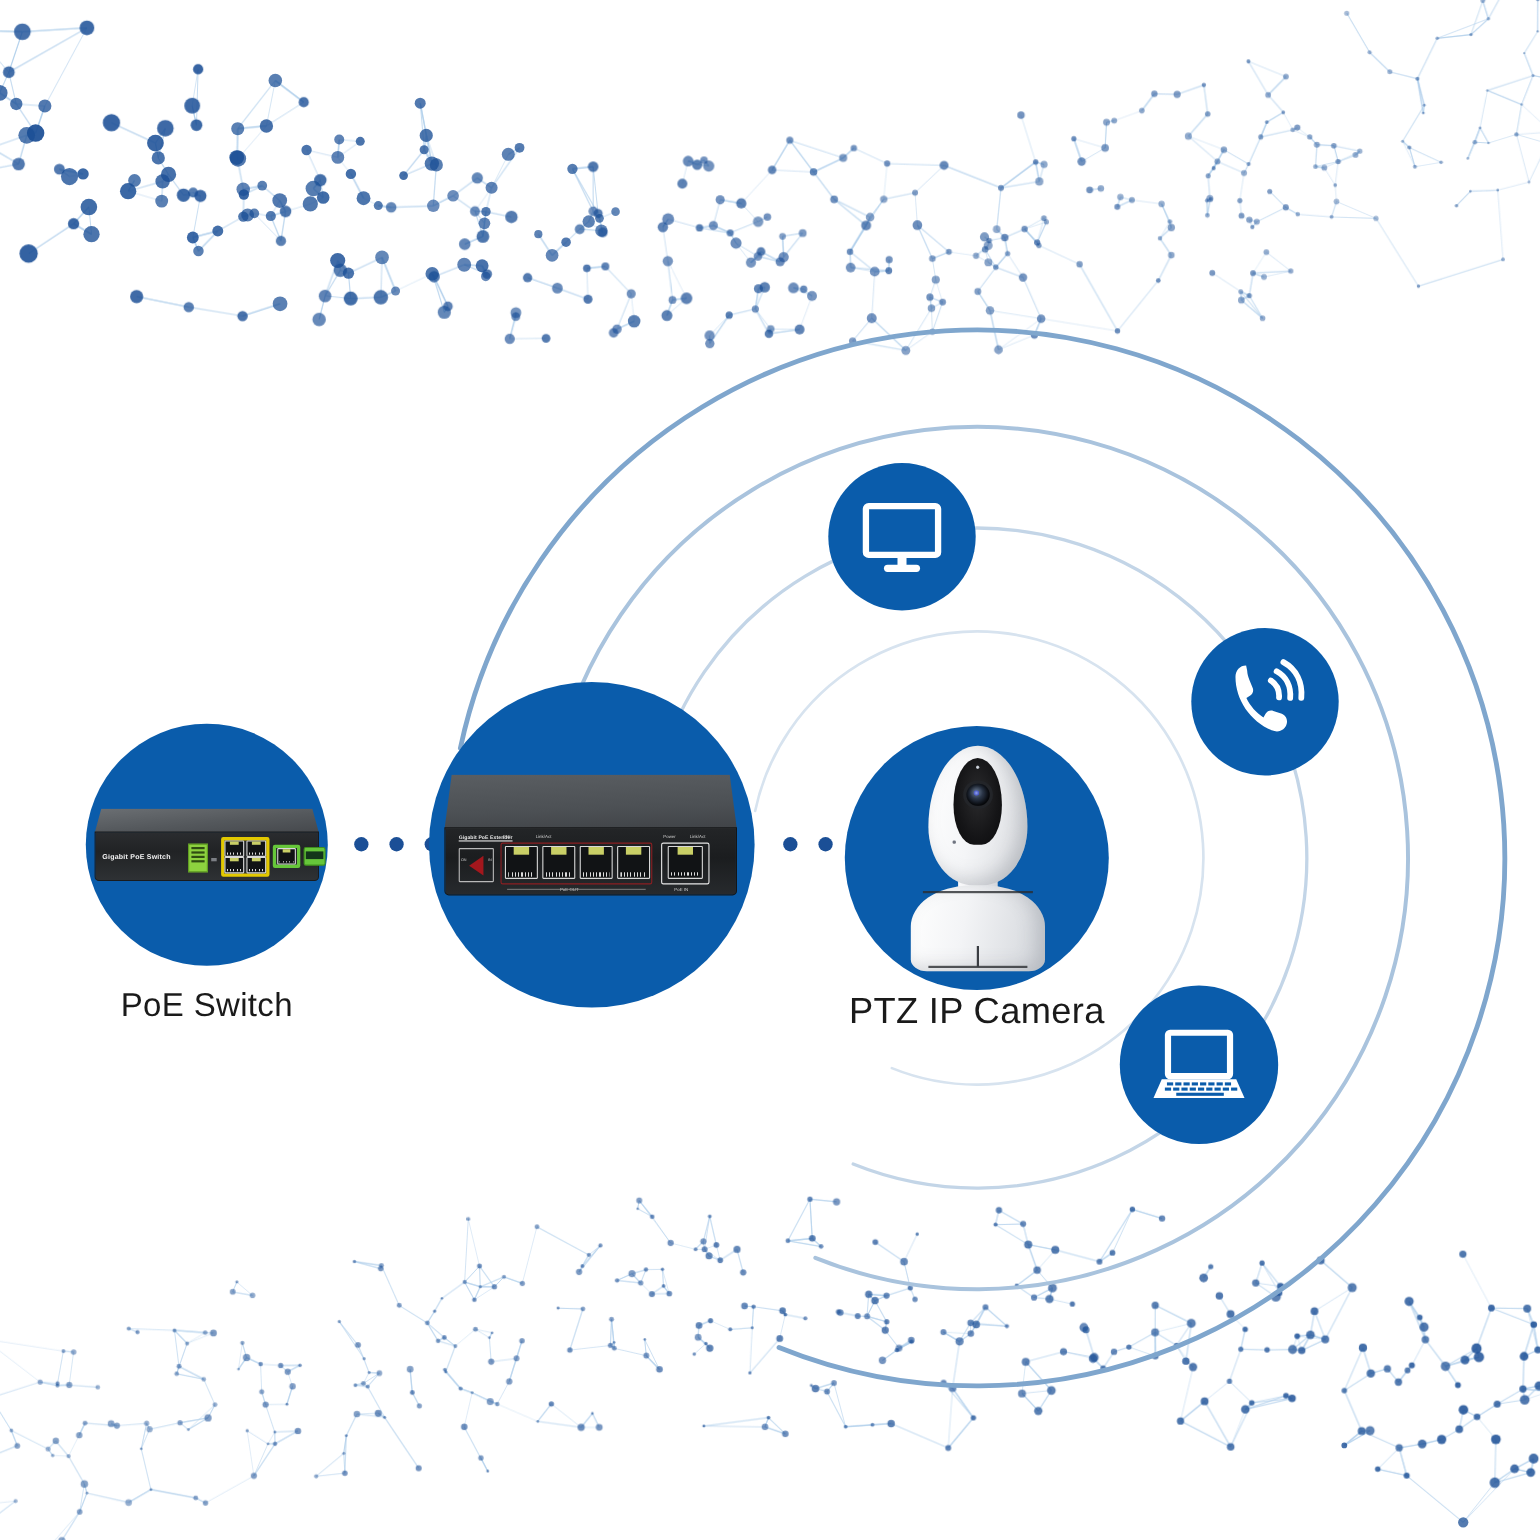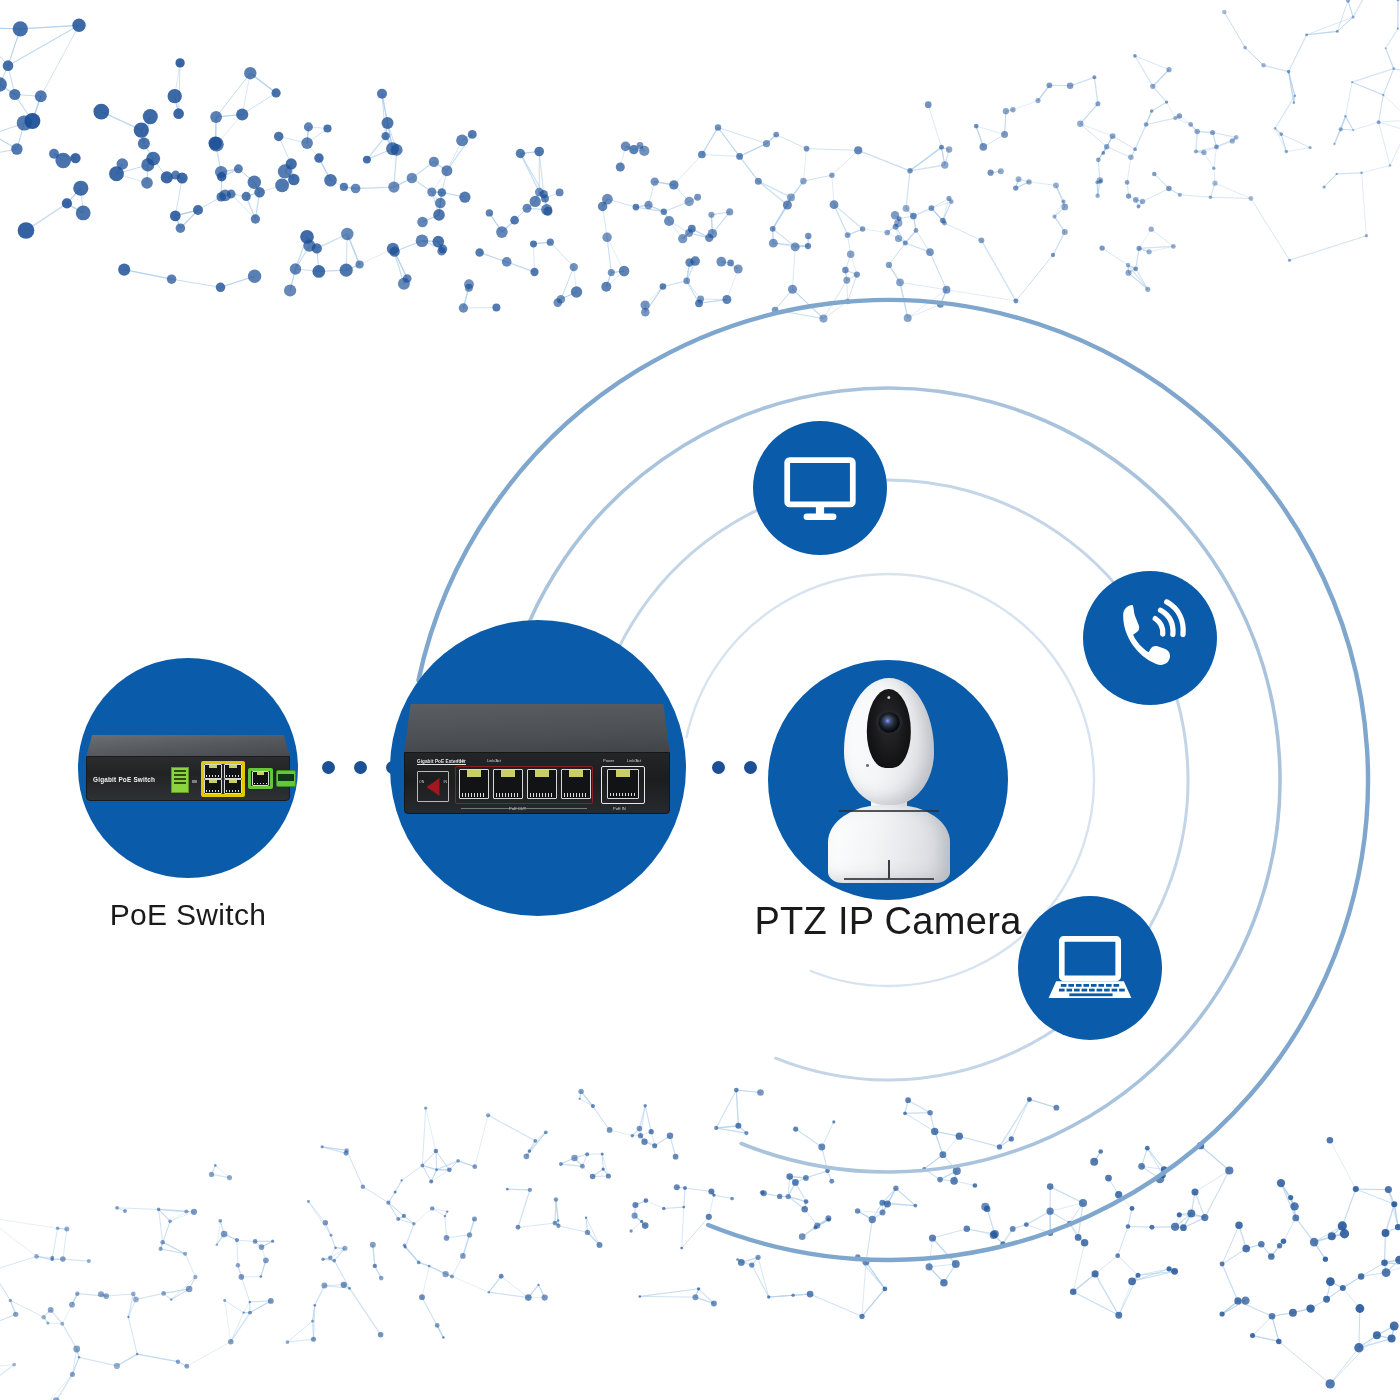--- a/index.html
+++ b/index.html
@@ -2282,21 +2282,21 @@
         </div>
         <div class="cam-mic"></div>
       </div>
       <div class="cam-base">
         <div class="cam-ringline" style="top:6%;"></div>
         <div class="cam-ringline" style="bottom:4%;left:13%;right:13%;"></div>
       </div>
       <div class="cam-foot"></div>
     </div>
   </div>
-  <div class="dev-label" style="left: 700px; top: 900px; width: 376px; font-size: 38px; color: rgb(26, 26, 26);">PTZ IP Camera</div>
+  <div class="dev-label" style="left: 700px; top: 900px; width: 376px; font-size: 33px; color: rgb(26, 26, 26);">PTZ IP Camera</div>
 
   <div class="icon-circle" style="left: 753px; top: 421px; width: 134px; height: 134px; background: rgb(10, 92, 171);">
     <svg class="glyph" width="82" height="82" viewBox="0 0 100 100" aria-hidden="true">
       <rect x="10" y="16" width="80" height="54" rx="3" ry="3" fill="none" stroke="#ffffff" stroke-width="7"></rect>
       <rect x="45" y="70" width="10" height="13" fill="#ffffff"></rect>
       <rect x="30" y="81" width="40" height="8" rx="4" fill="#ffffff"></rect>
     </svg>
   </div>
 
   <div class="icon-circle" style="left: 1083px; top: 571px; width: 134px; height: 134px; background: rgb(10, 92, 171);">

